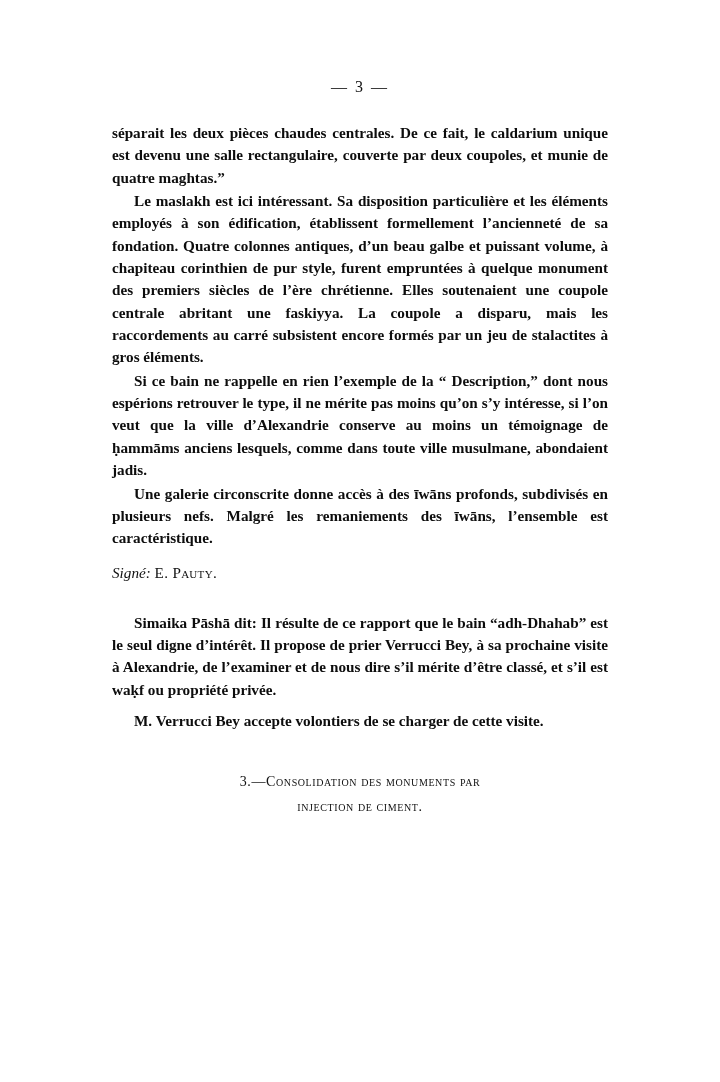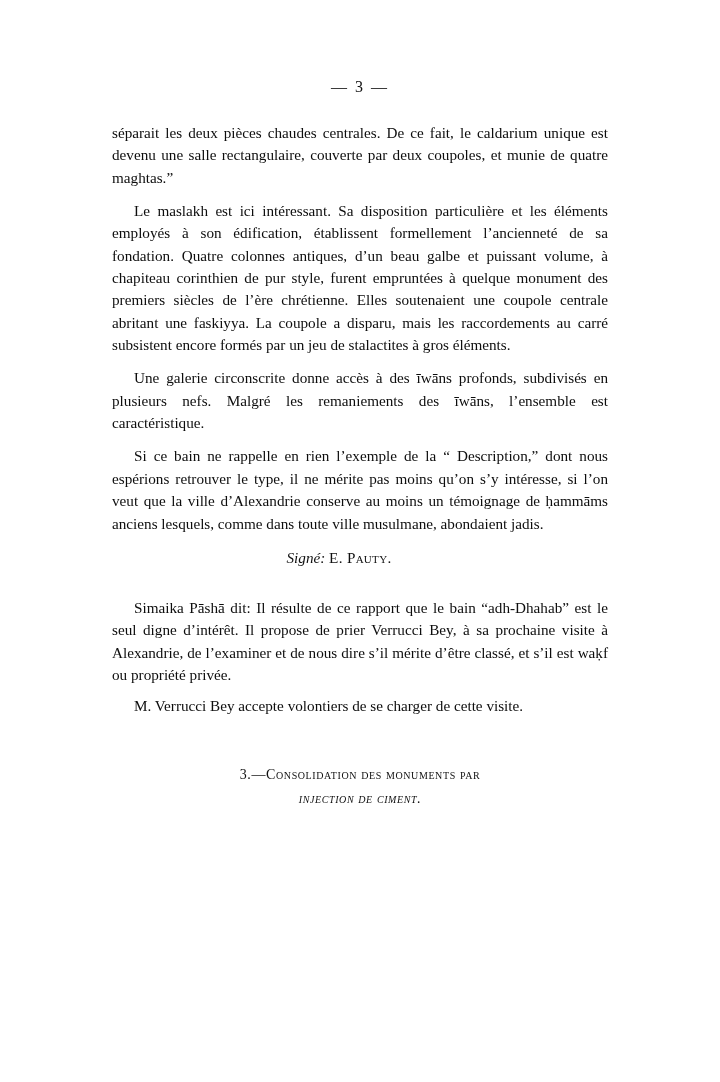--- a/index.html
+++ b/index.html
@@ -37,78 +37,78 @@
     width: 496px;
   }
   p {
     margin: 0;
     font-size: 15.2px;
     line-height: 1.47;
     text-align: justify;
     text-justify: inter-word;
     color: #0d0d0d;
     hyphens: manual;
+    font-weight: bold;
   }
   p.indent {
     text-indent: 22px;
   }
   p.first {
     text-indent: 0;
   }
   p + p {
-    margin-top: 11px;
+    margin-top: 1px;
   }
   .signature {
-    text-align: center;
+    text-align: left;
     font-size: 15.2px;
     margin-top: 14px;
     padding-right: 42px;
   }
   .signature .it {
     font-style: italic;
   }
   .sc {
     font-variant: small-caps;
     letter-spacing: 0.3px;
   }
   .gap-lg { height: 30px; }
   .gap-md { height: 16px; }
   .gap-sm { height: 9px; }
   .section-head {
     text-align: center;
     font-size: 14px;
     line-height: 1.6;
-    margin: 16px;
+    margin: 9px;
   }
   .section-head .line1,
   .section-head .line2 {
     display: block;
     font-variant: small-caps;
     letter-spacing: 0.6px;
   }
   .section-head .line2 {
     margin-top: 2px;
-    font-style: italic;
   }
 </style>
 </head>
 <body>
 
 <div class="page">
 
   <div class="folio">
     <span>—</span><span class="num">3</span><span>—</span>
   </div>
 
   <div class="col">
 
     <p class="first">séparait les deux pièces chaudes centrales.  De ce fait, le caldarium unique est devenu une salle rectangulaire, couverte par deux coupoles, et munie de quatre maghtas.”</p>
     <p class="indent">Le maslakh est ici intéressant.  Sa disposition particulière et les éléments employés à son édification, établissent formellement l’ancienneté de sa fondation.  Quatre colonnes antiques, d’un beau galbe et puissant volume, à chapiteau corinthien de pur style, furent empruntées à quelque monument des premiers siècles de l’ère chrétienne.  Elles soutenaient une coupole centrale abritant une faskiyya.  La coupole a disparu, mais les raccordements au carré subsistent encore formés par un jeu de stalactites à gros éléments.</p>
+    <p class="indent">Si ce bain ne rappelle en rien l’exemple de la “ Description,” dont nous espérions retrouver le type, il ne mérite pas moins qu’on s’y intéresse, si l’on veut que la ville d’Alexandrie conserve au moins un témoignage de ḥammāms anciens lesquels, comme dans toute ville musulmane, abondaient jadis.</p>
     <p class="indent">Une galerie circonscrite donne accès à des īwāns profonds, subdivisés en plusieurs nefs.  Malgré les remaniements des īwāns, l’ensemble est caractéristique.</p>
-    <p class="indent">Si ce bain ne rappelle en rien l’exemple de la “ Description,” dont nous espérions retrouver le type, il ne mérite pas moins qu’on s’y intéresse, si l’on veut que la ville d’Alexandrie conserve au moins un témoignage de ḥammāms anciens lesquels, comme dans toute ville musulmane, abondaient jadis.</p>
 
     <div class="signature">
       <span class="it">Signé:</span>
       <span class="sc">E. Pauty.</span>
     </div>
 
     <div class="gap-lg"></div>
 
     <p class="indent">Simaika Pāshā dit: Il résulte de ce rapport que le bain “adh-Dhahab” est le seul digne d’intérêt.  Il propose de prier Verrucci Bey, à sa prochaine visite à Alexandrie, de l’examiner et de nous dire s’il mérite d’être classé, et s’il est waḳf ou propriété privée.</p>
 

